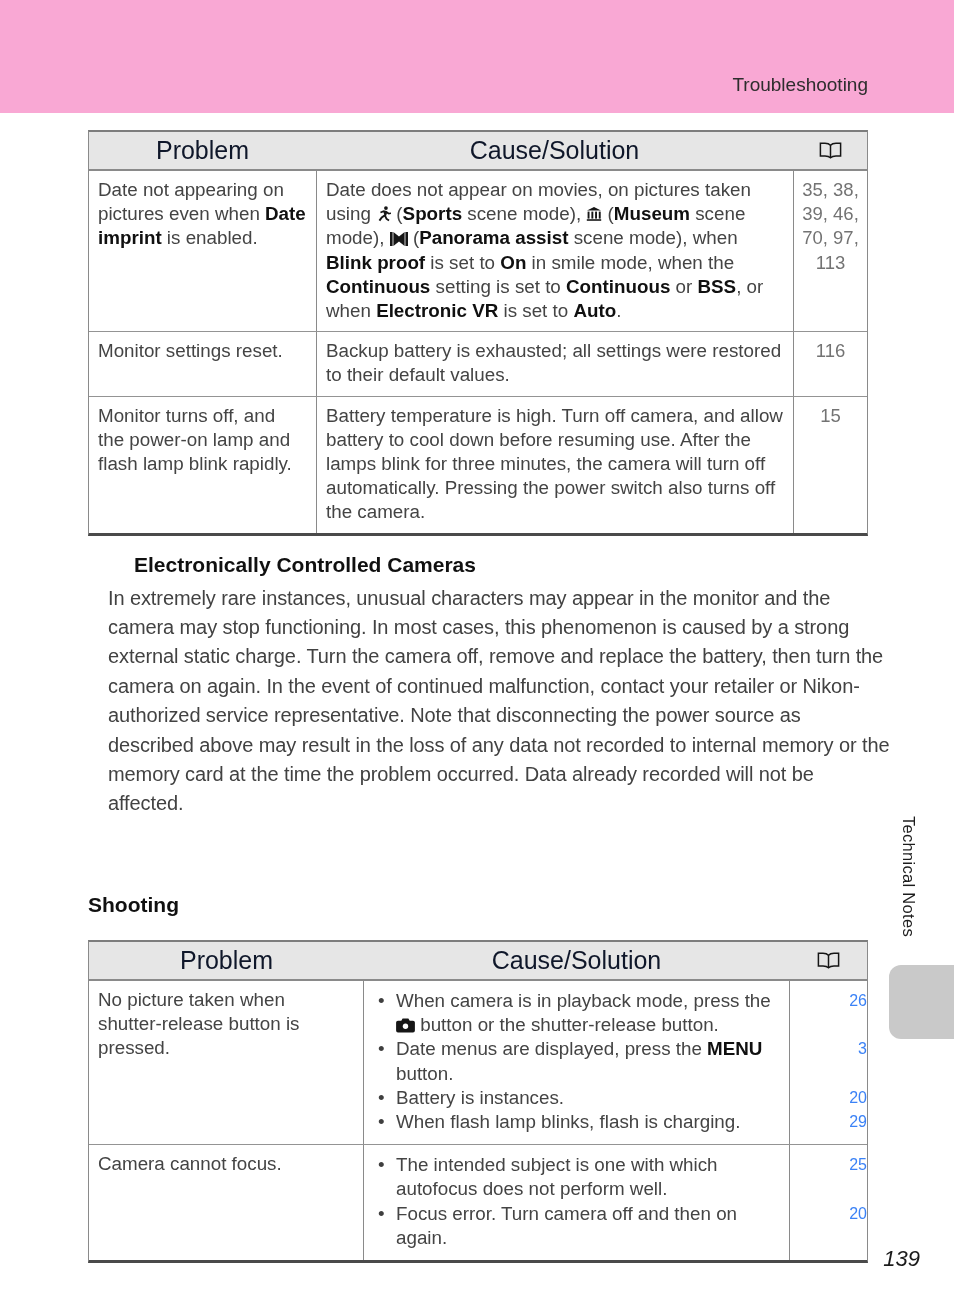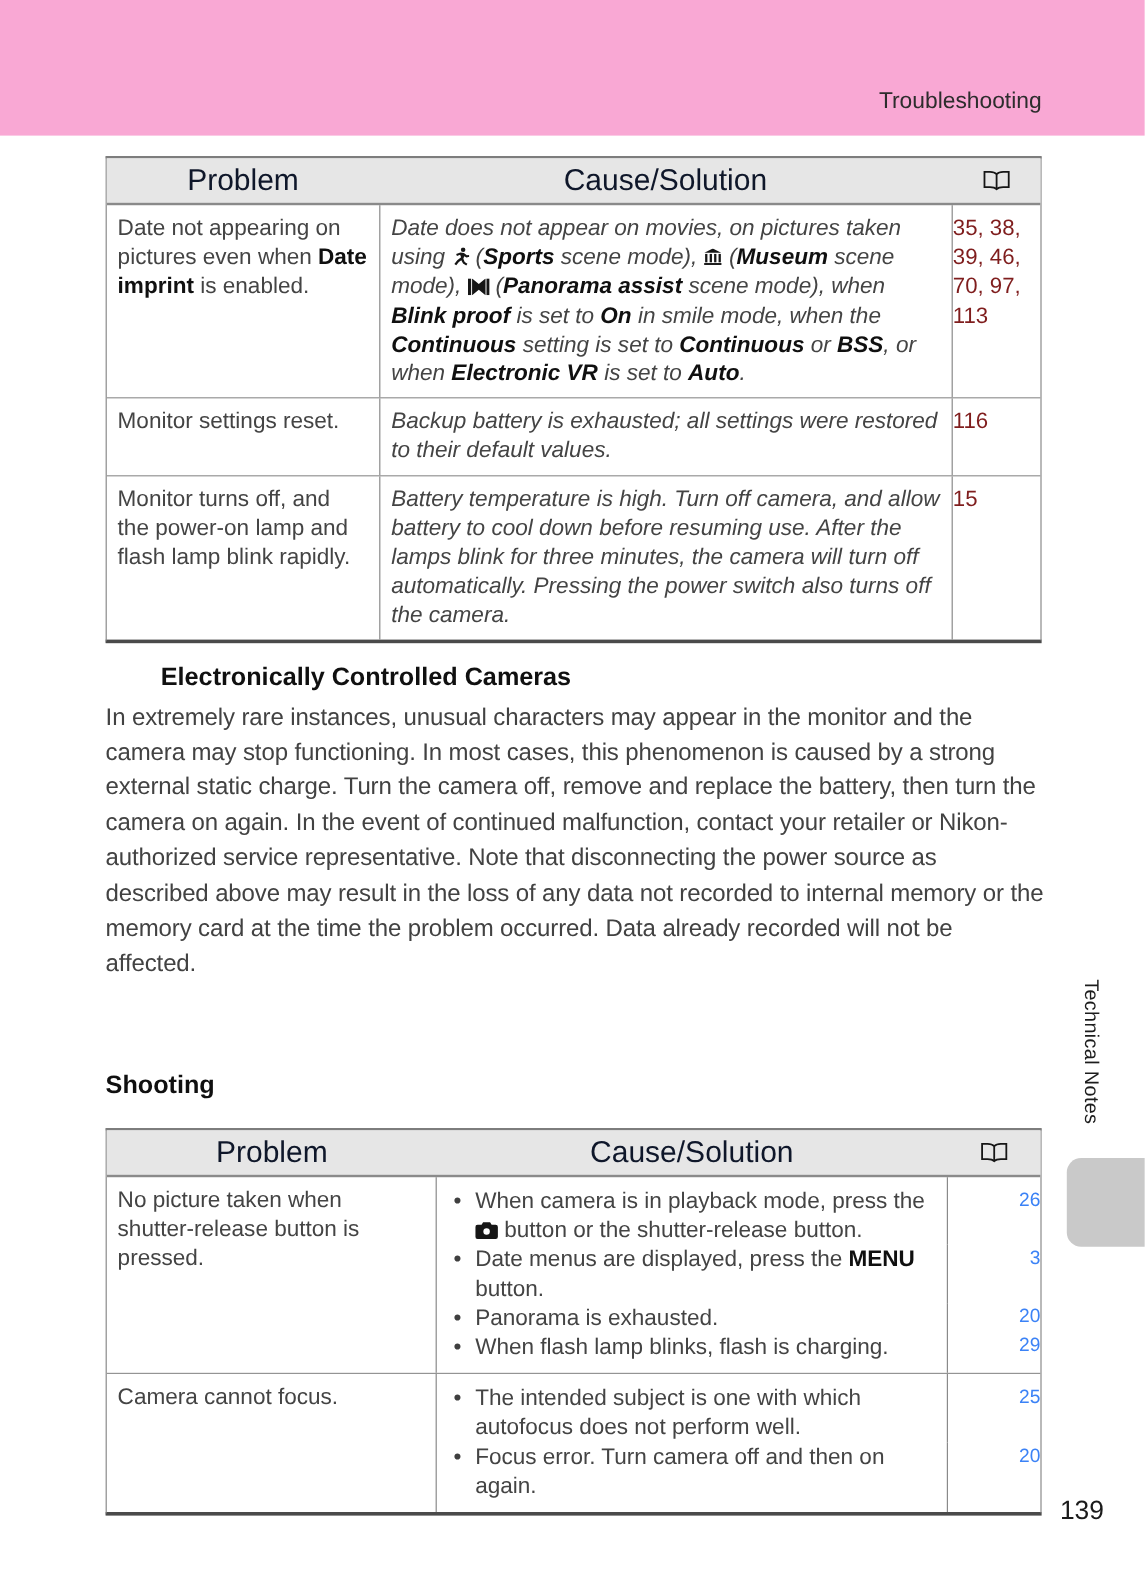--- a/index.html
+++ b/index.html
@@ -18,55 +18,55 @@
        border-left:1.5px solid #8a8a8a;border-right:1.5px solid #8a8a8a;
        border-top:2.5px solid #7d7d7d;border-bottom:3px solid #4a4a4a;}
   .hrow{display:grid;background:#e6e6e6;border-bottom:2px solid #8a8a8a;min-height:33px;align-items:center;}
   .t1 .hrow,.t1 .trow{grid-template-columns:227px 1fr 74px;}
   .t2 .hrow{grid-template-columns:275px 1fr 78px;}
   .hcell{text-align:center;font-size:25px;color:#0f172a;padding:4px 0;}
   .hcell.icn-cell{display:flex;justify-content:center;align-items:center;}
   .trow{display:grid;}
   .trow + .trow{border-top:1.4px solid #949494;}
   .c1{padding:7px 10px 8px 9px;font-size:18.8px;line-height:24.2px;}
-  .c2{border-left:1.5px solid #8a8a8a;padding:7px 9px 8px 9px;font-size:18.8px;line-height:24.2px;font-style:italic;}
-  .c3{border-left:1.5px solid #8a8a8a;padding-top:7px;font-size:18.5px;
-      line-height:24.2px;white-space:pre-line;color:#7f1d1d;}
+  .c2{border-left:1.5px solid #8a8a8a;padding:7px 9px 8px 9px;font-size:18.8px;line-height:24.2px;}
+  .c3{border-left:1.5px solid #8a8a8a;text-align:center;padding-top:7px;font-size:18.5px;
+      line-height:24.2px;white-space:pre-line;color:#737373;}
   .bold{font-weight:700;color:#101010;}
 
   
   .t2row{display:grid;grid-template-columns:275px 1fr;}
   .t2row + .t2row{border-top:1.4px solid #949494;}
   .t2 .prob{padding:7px 24px 8px 9px;font-size:18.8px;line-height:24.2px;border-right:1.5px solid #8a8a8a;}
   .bullets{display:flex;flex-direction:column;}
   .bitem{display:grid;grid-template-columns:1fr 78px;flex:0 0 auto;}
   .bitem:last-child{flex:1 1 auto;}
   .btxt{display:flex;padding:0 8px 0 14px;font-size:18.8px;line-height:24.2px;}
   .bdot{flex:0 0 18px;color:#3f3f3f;}
   .bref{border-left:1.5px solid #8a8a8a;text-align:right;font-size:16px;line-height:24.2px;color:#3b82f6;}
   .bitem.first .btxt,.bitem.first .bref{padding-top:8px;}
   .bitem:last-child .btxt{padding-bottom:10px;}
 
   
   h2.sect{font-size:21px;font-weight:700;color:#101010;margin:0;}
   #sect1-heading{margin-top:17px;margin-left:46px;}
-  .para{font-size:20px;line-height:29.4px;color:#424242;width:782px;margin-top:7px;letter-spacing:-0.1px;}
+  .para{font-size:20px;line-height:29.4px;color:#424242;width:782px;margin-top:7px;letter-spacing:-0.1px;margin-left:20px;}
   #sect2-heading{margin-top:74px;}
   .t2{margin-top:23px;}
 
   
   .icn{display:inline-block;vertical-align:-2px;line-height:0;}
   .icn svg{display:block;}
 
   
   .side-label{position:absolute;top:816px;right:36px;writing-mode:vertical-rl;
       font-size:16.5px;color:#1c1c1c;letter-spacing:0.3px;}
   .side-tab{position:absolute;top:965px;right:0;width:65px;height:74px;background:#c9c9c9;
       border-radius:12px 0 0 12px;}
-  .page-num{position:absolute;top:1246px;right:34px;font-size:22px;color:#1b1b1b;}
+  .page-num{position:absolute;top:1246px;right:34px;font-size:22px;font-style:italic;color:#1b1b1b;}
 </style>
 </head>
 <body>
 
 <div class="topband">
   <span class="title">Troubleshooting</span>
 </div>
 
 <div class="main">
   <div class="tbl t1" id="table1">
@@ -150,21 +150,21 @@
           <div class="bitem">
             <div class="btxt">
               <span class="bdot">•</span>
               <span><span>Date menus are displayed, press the </span><span class="bold">MENU</span><span> button.</span></span>
             </div>
             <div class="bref">3</div>
           </div>
           <div class="bitem">
             <div class="btxt">
               <span class="bdot">•</span>
-              <span><span>Panorama is exhausted.</span></span>
+              <span><span>Battery is instances.</span></span>
             </div>
             <div class="bref">20</div>
           </div>
           <div class="bitem">
             <div class="btxt">
               <span class="bdot">•</span>
               <span><span>When flash lamp blinks, flash is charging.</span></span>
             </div>
             <div class="bref">29</div>
           </div>

